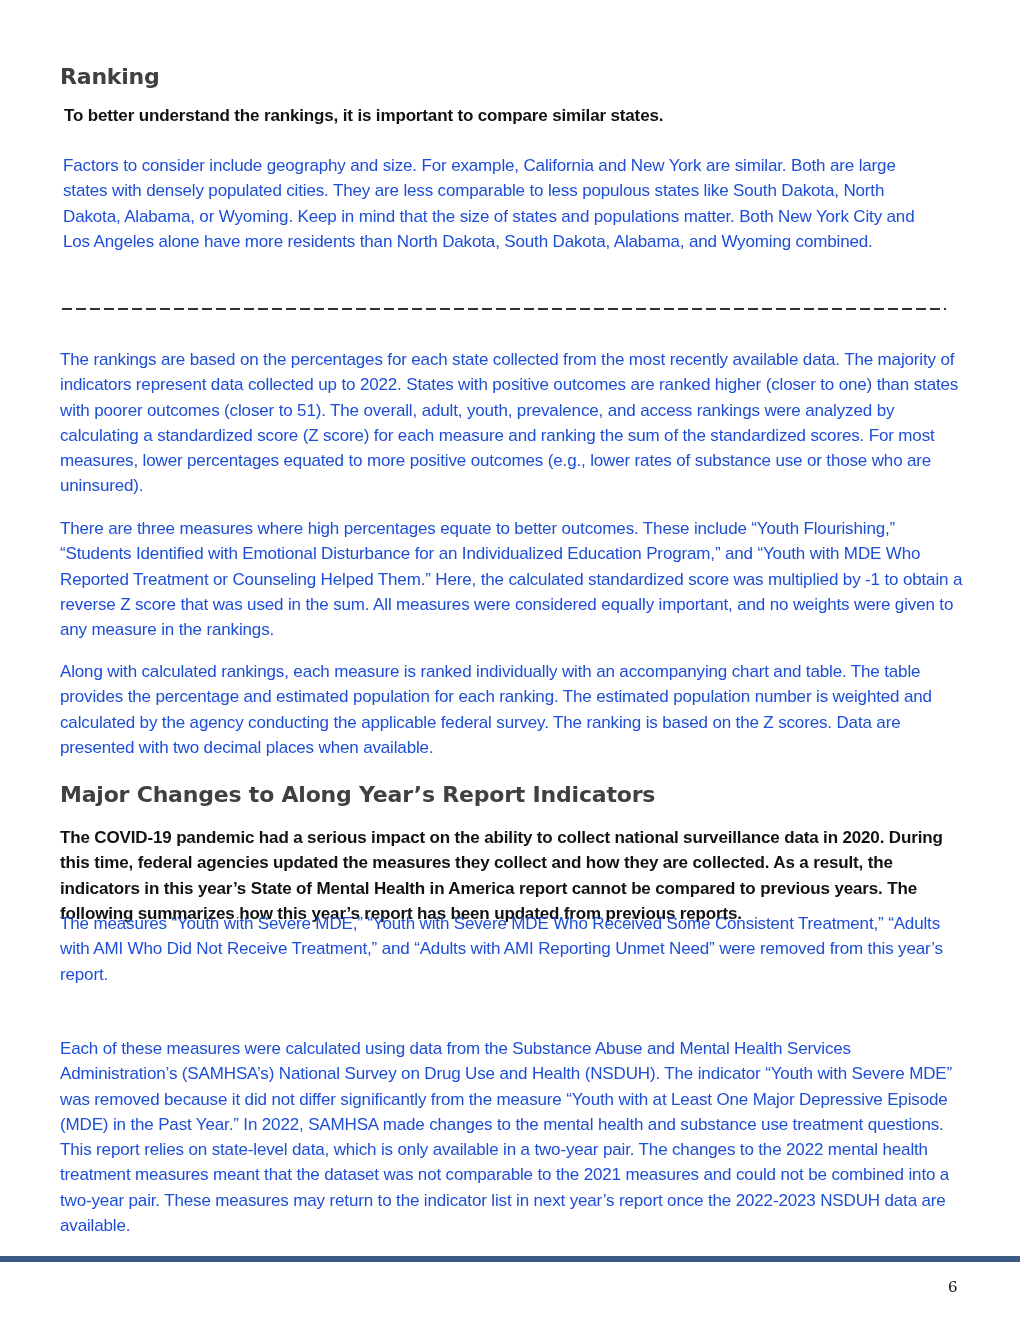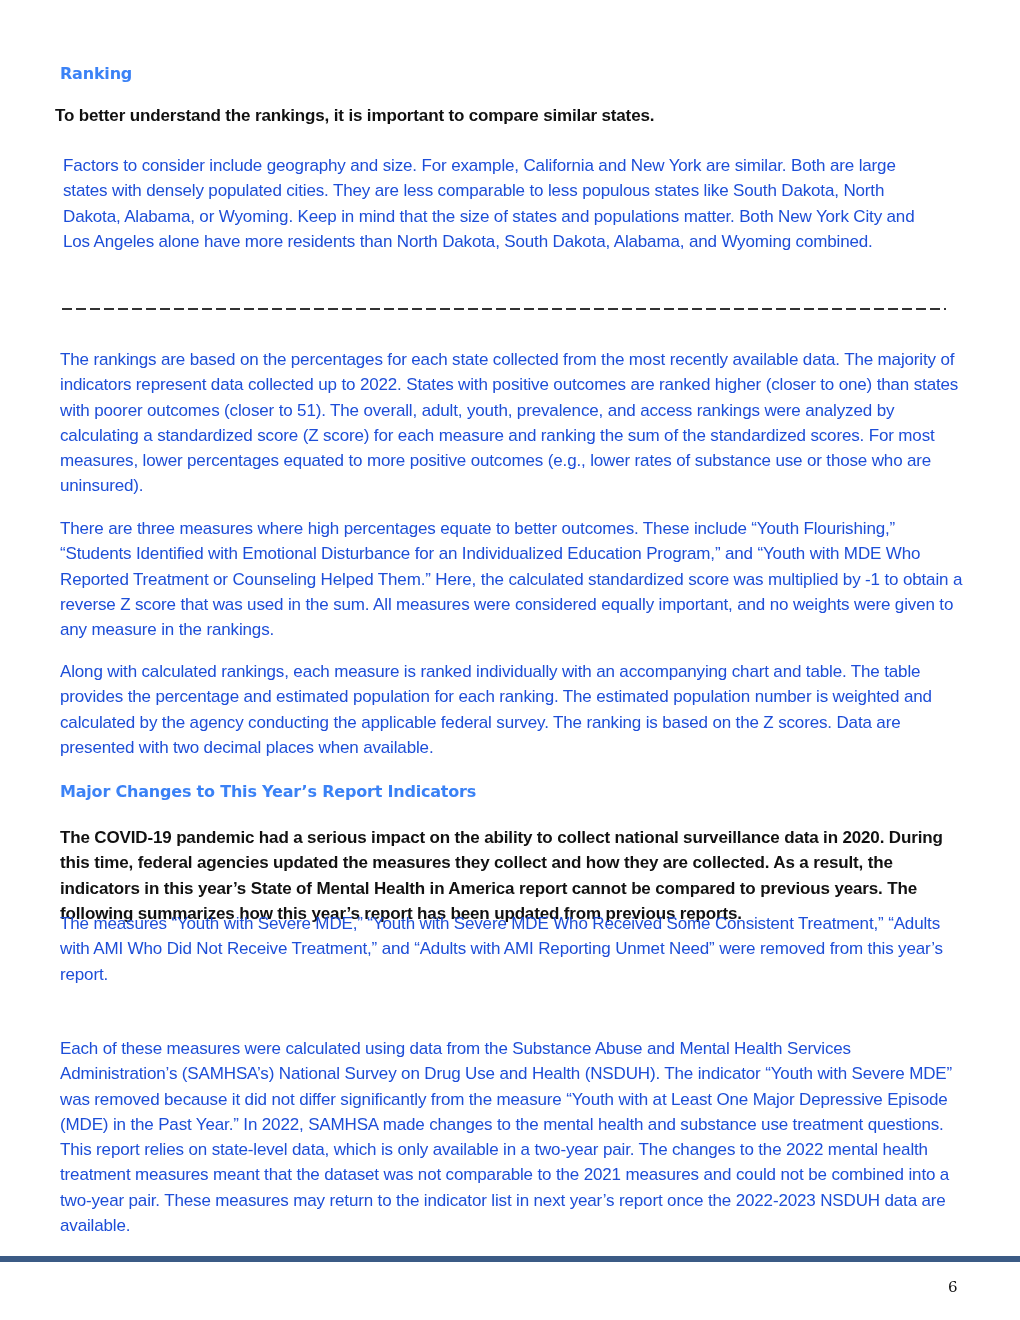--- a/index.html
+++ b/index.html
@@ -1,21 +1,21 @@
 <!DOCTYPE html>
 <html><head>
 <meta charset="utf-8">
 <style>
   html, body { margin: 0; padding: 0; background: #ffffff; }
   body { width: 1020px; height: 1320px; position: relative; overflow: hidden; color: #1a1a1a; }
   .page { position: absolute; left: 0; top: 0; width: 1020px; height: 1320px; }
   .h2 {
     position: absolute; left: 60px;
     font-family: "DejaVu Sans", sans-serif; font-weight: bold;
-    font-size: 16px; letter-spacing: -0.2px; color: #3b82f6;
+    font-size: 22px; letter-spacing: -0.2px; color: #404040;
   }
   .p {
     position: absolute; left: 60px; width: 910px;
     font-family: "Liberation Sans", sans-serif; font-size: 17px;
     line-height: 25.3px; color: #1d4ed8; margin: 0;
     letter-spacing: -0.15px;
   }
   .b { font-weight: bold; color: #111; }
   .dash {
     position: absolute; left: 62px; top: 308px; width: 884px; height: 2px;
@@ -28,33 +28,33 @@
     font-family: "DejaVu Serif", serif; font-size: 15px; color: #111;
   }
 </style>
 </head>
 <body>
 
 <div class="page">
 
   <div class="h2" style="top:64px;">Ranking</div>
 
-  <p class="p b" style="top:103px; left:55px;">To better understand the rankings, it is important to compare similar states.</p>
+  <p class="p b" style="top:103px; left:64px;">To better understand the rankings, it is important to compare similar states.</p>
 
   <p class="p" style="top:153px; left:63px; width:880px;">Factors to consider include geography and size. For example, California and New York are similar. Both are large states with densely populated cities. They are less comparable to less populous states like South Dakota, North Dakota, Alabama, or Wyoming. Keep in mind that the size of states and populations matter. Both New York City and Los Angeles alone have more residents than North Dakota, South Dakota, Alabama, and Wyoming combined.</p>
 
   <div class="dash"></div>
 
   <p class="p" style="top:347px;">The rankings are based on the percentages for each state collected from the most recently available data. The majority of indicators represent data collected up to 2022. States with positive outcomes are ranked higher (closer to one) than states with poorer outcomes (closer to 51). The overall, adult, youth, prevalence, and access rankings were analyzed by calculating a standardized score (Z score) for each measure and ranking the sum of the standardized scores. For most measures, lower percentages equated to more positive outcomes (e.g., lower rates of substance use or those who are uninsured).</p>
 
   <p class="p" style="top:516px;">There are three measures where high percentages equate to better outcomes. These include “Youth Flourishing,” “Students Identified with Emotional Disturbance for an Individualized Education Program,” and “Youth with MDE Who Reported Treatment or Counseling Helped Them.” Here, the calculated standardized score was multiplied by -1 to obtain a reverse Z score that was used in the sum. All measures were considered equally important, and no weights were given to any measure in the rankings.</p>
 
   <p class="p" style="top:659px;">Along with calculated rankings, each measure is ranked individually with an accompanying chart and table. The table provides the percentage and estimated population for each ranking. The estimated population number is weighted and calculated by the agency conducting the applicable federal survey. The ranking is based on the Z scores. Data are presented with two decimal places when available.</p>
 
-  <div class="h2" style="top:782px;">Major Changes to This Year’s Report Indicators</div>
+  <div class="h2" style="top:782px;">Major Changes to Along Year’s Report Indicators</div>
 
   <p class="p b" style="top:825px;">The COVID-19 pandemic had a serious impact on the ability to collect national surveillance data in 2020. During this time, federal agencies updated the measures they collect and how they are collected. As a result, the indicators in this year’s State of Mental Health in America report cannot be compared to previous years. The following summarizes how this year’s report has been updated from previous reports.</p>
 
   <p class="p" style="top:911px;">The measures “Youth with Severe MDE,” “Youth with Severe MDE Who Received Some Consistent Treatment,” “Adults with AMI Who Did Not Receive Treatment,” and “Adults with AMI Reporting Unmet Need” were removed from this year’s report.</p>
 
   <p class="p" style="top:1036px;">Each of these measures were calculated using data from the Substance Abuse and Mental Health Services Administration’s (SAMHSA’s) National Survey on Drug Use and Health (NSDUH). The indicator “Youth with Severe MDE” was removed because it did not differ significantly from the measure “Youth with at Least One Major Depressive Episode (MDE) in the Past Year.” In 2022, SAMHSA made changes to the mental health and substance use treatment questions. This report relies on state-level data, which is only available in a two-year pair. The changes to the 2022 mental health treatment measures meant that the dataset was not comparable to the 2021 measures and could not be combined into a two-year pair. These measures may return to the indicator list in next year’s report once the 2022-2023 NSDUH data are available.</p>
 
   <div class="footer-bar"></div>
   <div class="page-num">6</div>
 </div>

